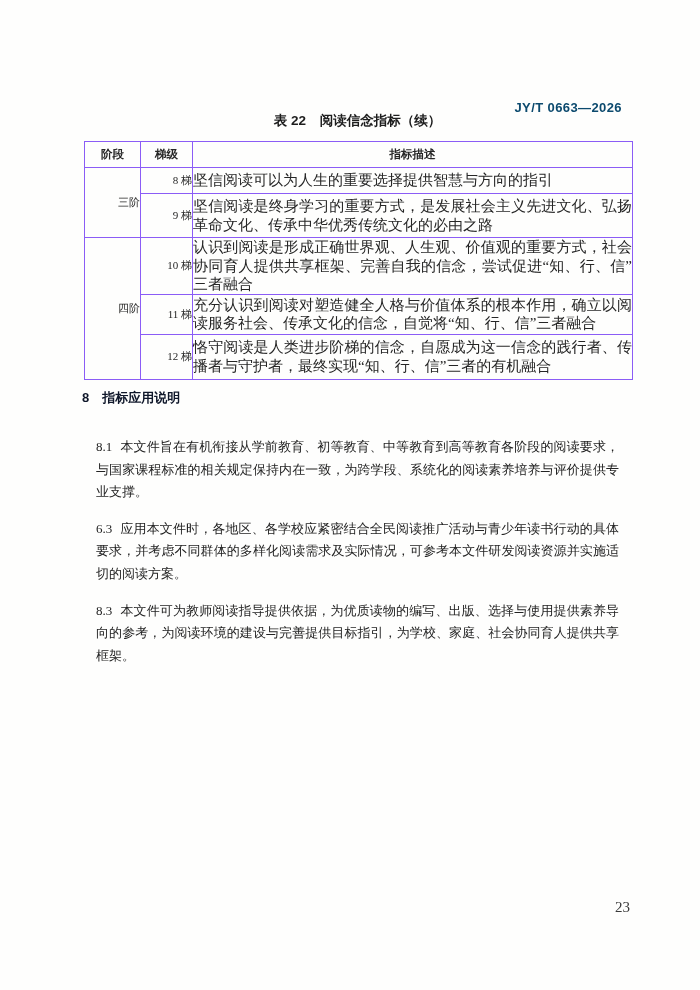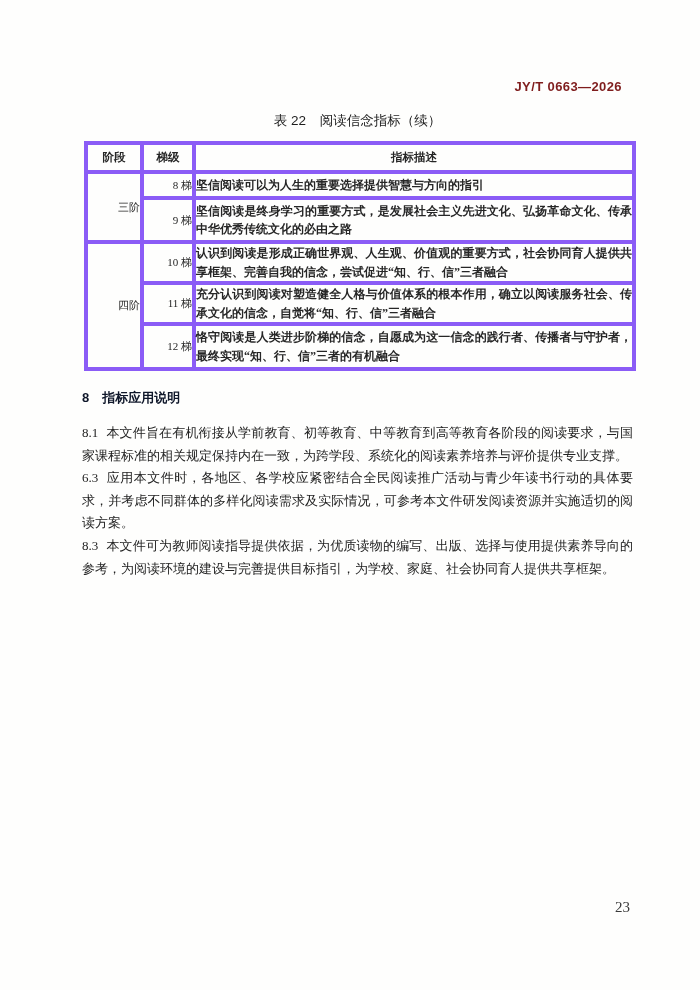--- a/index.html
+++ b/index.html
@@ -6,73 +6,72 @@
   .page{
     position:relative;
     width:700px;height:990px;
     background:#fefefd;
     color:#232323;
     font-family:"Liberation Serif","DejaVu Serif",serif;
     overflow:hidden;
   }
   
   .std-number{
-    position:absolute;top:79px;right:78px;
+    position:absolute;top:100px;right:78px;
     font-family:"Liberation Sans","DejaVu Sans",sans-serif;
-    font-weight:700;font-size:13px;letter-spacing:.4px;color:#7f1d1d;margin-left:23px;
+    font-weight:700;font-size:13px;letter-spacing:.4px;color:#0c4a6e;margin-left:23px;
   }
   
   .table-title{
     position:absolute;top:112px;left:82px;width:551px;
     text-align:center;
     font-family:"Liberation Sans","DejaVu Sans",sans-serif;
-    font-weight:400;font-size:13.5px;color:#1d1d1d;
+    font-weight:700;font-size:13.5px;color:#1d1d1d;
   }
   
   table.indicator{
     position:absolute;top:141px;left:84px;width:548px;
     border-collapse:collapse;table-layout:fixed;
   }
   table.indicator th,table.indicator td{
-    border:4px solid #8b5cf6;
+    border:1px solid #8b5cf6;
     color:#262626;
     vertical-align:middle;
     padding:0;
   }
   table.indicator th{
     font-family:"Liberation Sans","DejaVu Sans",sans-serif;
     font-weight:700;font-size:11.5px;height:25px;text-align:center;
   }
   .col-stage{width:56px;}
   .col-level{width:52px;}
   .col-desc{width:440px;}
   .stage-cell,.level-cell{
     text-align:right;font-size:11px;color:#262626;
   }
   .desc-cell{
-    font-size:12px;line-height:18.5px;
+    font-size:15px;line-height:18.5px;
     text-align:justify;
     padding:2px 9px;
-    font-weight:bold;
   }
   tr.h-26{height:26px;}
   tr.h-44{height:44px;padding-left:20px;}
   tr.h-40{height:40px;}
   tr.h-45{height:45px;padding-left:28px;}
   
   .section-heading{
     position:absolute;top:389px;left:82px;
     font-family:"Liberation Sans","DejaVu Sans",sans-serif;
     font-weight:700;font-size:13px;color:#0f172a;
   }
   .clauses{
     position:absolute;top:422px;left:82px;width:551px;
     font-size:13px;line-height:22.6px;text-align:justify;color:#232323;
   }
-  .clause{margin:0;}
+  .clause{margin:14px;}
   .clause-num{margin-right:8px;}
   
   .page-number{
     position:absolute;top:899px;right:70px;
     font-size:15px;color:#3a3a3a;
   }
 </style>
 </head>
 <body>
 

